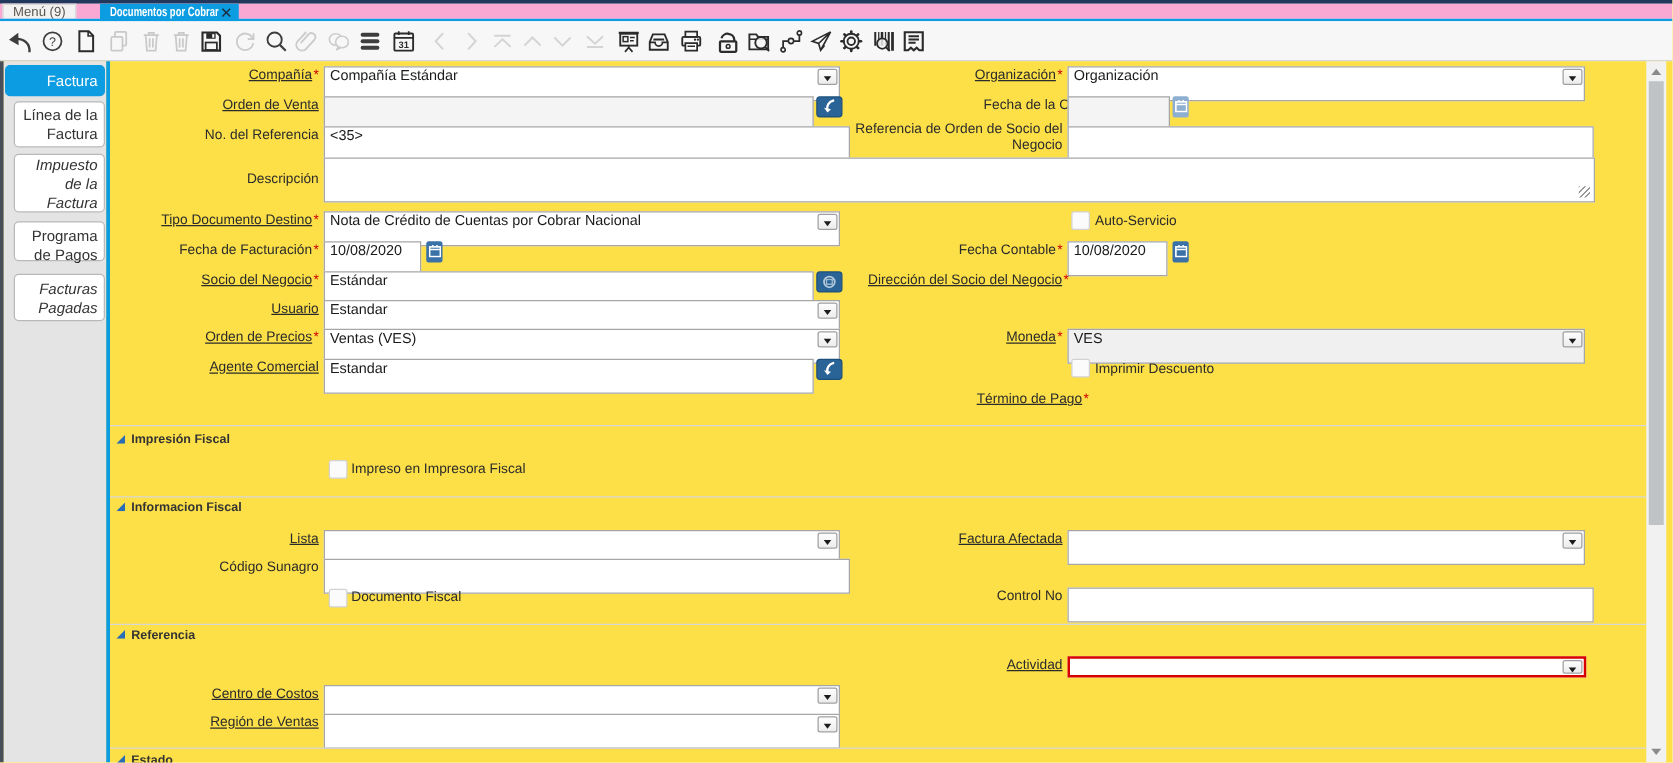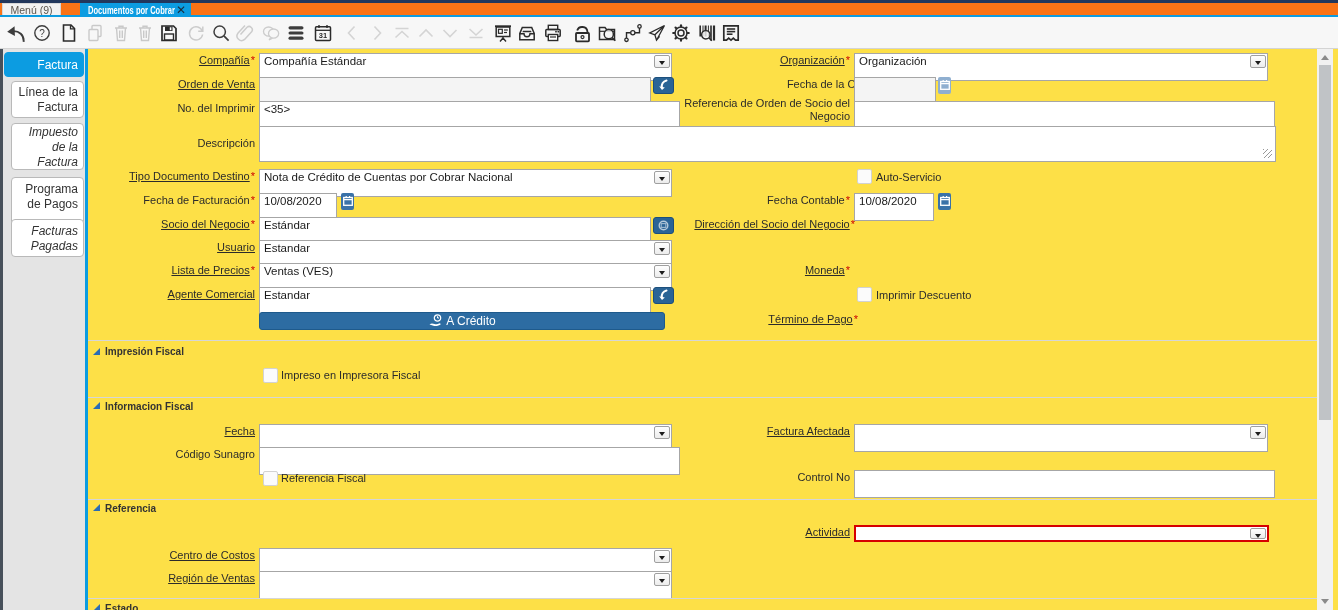--- a/index.html
+++ b/index.html
@@ -1,19 +1,19 @@
 <!DOCTYPE html>
 <html><head>
 <meta charset="utf-8">
 <style>
 *{margin:0;padding:0;box-sizing:border-box}
 html,body{width:1338px;height:610px;overflow:hidden}
 body{font-family:"Liberation Sans",sans-serif;background:#fff;position:relative}
 #topline{position:absolute;left:0;top:0;width:1338px;height:3px;background:#22375c}
-#tabbar{position:absolute;left:0;top:3px;width:1338px;height:12px;background:#f97316}
+#tabbar{position:absolute;left:0;top:3px;width:1338px;height:12px;background:#f9a8d4}
 .ttab{position:absolute;top:0;font-size:11px}
 #tmenu{left:2px;width:59px;height:12px;line-height:13px;background:#f2f2f2;border:1px solid #d8d8d8;border-bottom:none;color:#5c564e;text-align:center;font-size:10.5px}
 #tdoc{left:80px;width:111px;height:14px;line-height:14px;background:#0c9ce1;color:#fff;font-weight:bold;font-size:10.5px;padding-left:8px;white-space:nowrap}
 #tdoc .x{position:absolute;right:5px;top:0;color:#1c2b3a;font-weight:normal;font-size:12px}
 #blueline{position:absolute;left:0;top:15px;width:1338px;height:2px;background:#0c9ce1}
 #toolbar{position:absolute;left:0;top:17px;width:1338px;height:32px;background:#f7f7f7;border-bottom:1px solid #d4d4d4}
 .ic{position:absolute;top:6px;width:20px;height:20px}
 #main{position:absolute;left:0;top:49px;width:1338px;height:561px;background:#fde047}
 #darkstrip{position:absolute;left:0;top:0;width:3px;height:561px;background:#47505a}
 #gutter{position:absolute;left:3px;top:0;width:82px;height:561px;background:#e4e4e4}
@@ -203,21 +203,21 @@
       </g>
     </svg>
 </div>
 <div id="main">
   <div id="darkstrip"></div>
   <div id="gutter"></div>
   <div id="blueve"></div>
   <div class="stab act" style="top:3px;height:25px;padding-top:5px">Factura</div>
   <div class="stab" style="top:32px;height:37px;padding-top:3px">Línea de la<br>Factura</div>
   <div class="stab it" style="top:74px;height:47px;padding-top:1px">Impuesto<br>de la<br>Factura</div>
-  <div class="stab" style="top:128px;height:52px">Programa<br>de Pagos</div>
+  <div class="stab" style="top:128px;height:32px">Programa<br>de Pagos</div>
   <div class="stab it" style="top:170px;height:38px">Facturas<br>Pagadas</div>
   <div id="form" style="position:absolute;left:0;top:0;width:1317px;height:561px">
 
 <div class="lb" style="left:55px;width:200px;top:5px"><u>Compañía</u><span class="rq">*</span></div>
 <div class="fld" style="left:259px;width:413px;top:4px">Compañía Estándar<span class="cbtn"></span></div>
 <div class="lb" style="left:600px;width:250px;top:5px"><u>Organización</u><span class="rq">*</span></div>
 <div class="fld" style="left:854px;width:414px;top:4px">Organización<span class="cbtn"></span></div>
 
 <div class="lb" style="left:55px;width:200px;top:29px"><u>Orden de Venta</u></div>
 <div class="fld dis" style="left:259px;width:392px;top:28px"></div>
@@ -229,21 +229,21 @@
 <div class="fld dis" style="left:854px;width:82px;top:28px"></div>
 <div class="calb dis" style="left:938px;top:28px">
         <svg width="10" height="10" viewBox="0 0 10 10">
           <rect x="0.7" y="1.5" width="8.6" height="7.8" fill="none" stroke="#fff" stroke-width="1.3"></rect>
           <line x1="0.7" y1="3.6" x2="9.3" y2="3.6" stroke="#fff" stroke-width="1.3"></line>
           <line x1="2.6" y1="0.4" x2="3.8" y2="0.4" stroke="#fff" stroke-width="1.2"></line>
           <line x1="6" y1="0.4" x2="7.2" y2="0.4" stroke="#fff" stroke-width="1.2"></line>
         </svg>
       </div>
 
-<div class="lb" style="left:55px;width:200px;top:53px">No. del Imprimir</div>
+<div class="lb" style="left:55px;width:200px;top:53px">No. del Referencia</div>
 <div class="fld" style="left:259px;width:421px;top:52px">&lt;35&gt;</div>
 <div class="lb" style="left:600px;width:250px;top:48px;line-height:13px">Referencia de Orden de Socio del<br>Negocio</div>
 <div class="fld" style="left:854px;width:421px;top:52px"></div>
 
 <div class="lb" style="left:55px;width:200px;top:88px">Descripción</div>
 <div class="fld" style="left:259px;width:1017px;top:77px;height:36px"></div>
 <div style="position:absolute;left:1263px;top:100px;width:9px;height:9px;background:repeating-linear-gradient(135deg,#999 0 1px,transparent 1px 3.2px)"></div>
 
 <div class="lb" style="left:55px;width:200px;top:121px"><u>Tipo Documento Destino</u><span class="rq">*</span></div>
 <div class="fld" style="left:259px;width:413px;top:120px">Nota de Crédito de Cuentas por Cobrar Nacional<span class="cbtn"></span></div>
@@ -275,66 +275,61 @@
 <div class="fld" style="left:259px;width:392px;top:168px">Estándar</div>
 <div class="bb" style="left:653px;top:168px"><svg width="19" height="15" viewBox="0 0 19 15">
           <circle cx="9.5" cy="7.5" r="4.3" fill="none" stroke="#ffffff" stroke-opacity="0.65" stroke-width="1.4"></circle>
           <rect x="7.2" y="5.6" width="4.6" height="3.8" fill="none" stroke="#ffffff" stroke-opacity="0.55" stroke-width="1.1"></rect>
         </svg></div>
 <div class="lb" style="left:605px;width:250px;top:169px"><u>Dirección del Socio del Negocio</u><span class="rq">*</span></div>
 
 <div class="lb" style="left:55px;width:200px;top:192px"><u>Usuario</u></div>
 <div class="fld" style="left:259px;width:413px;top:191px">Estandar<span class="cbtn"></span></div>
 
-<div class="lb" style="left:55px;width:200px;top:215px"><u>Lista de Precios</u><span class="rq">*</span></div>
+<div class="lb" style="left:55px;width:200px;top:215px"><u>Orden de Precios</u><span class="rq">*</span></div>
 <div class="fld" style="left:259px;width:413px;top:214px">Ventas (VES)<span class="cbtn"></span></div>
 <div class="lb" style="left:600px;width:250px;top:215px"><u>Moneda</u><span class="rq">*</span></div>
+<div class="fld" style="left:854px;width:414px;top:214px;background:#f0f0f0">VES<span class="cbtn"></span></div>
 
 <div class="lb" style="left:55px;width:200px;top:239px"><u>Agente Comercial</u></div>
 <div class="fld" style="left:259px;width:392px;top:238px">Estandar</div>
 <div class="bb" style="left:653px;top:238px"><svg width="19" height="15" viewBox="0 0 19 15">
           <path d="M12.5 2.5 C9 3.5 7.5 6.5 7.8 9.5" fill="none" stroke="#fff" stroke-width="2" stroke-linecap="round"></path>
           <path d="M5.2 8.2 L8 12 L10.8 9.4 Z" fill="#fff"></path>
         </svg></div>
 <div class="cb" style="left:857px;top:238px"></div>
 <div class="cl" style="left:876px;top:240px">Imprimir Descuento</div>
 
-<div style="position:absolute;left:259px;top:263px;width:406px;height:18px;background:#2d6ca2;border:1px solid #1e5a8c;border-radius:3px;color:#fff;font-size:12px;line-height:16px;text-align:center">
-<svg width="16" height="13" viewBox="0 0 16 13" style="vertical-align:-2px;margin-right:2px">
-          <circle cx="9.5" cy="4" r="3.2" fill="none" stroke="#fff" stroke-width="1.2"></circle>
-          <path d="M9.5 2.3 V4 H11" fill="none" stroke="#fff" stroke-width="1"></path>
-          <path d="M1.5 10.5 C3 9 5 9.5 6.5 10 C8 10.5 10 10.3 11.5 9.3 L13 10 C11 11.8 8 12.4 5.5 11.8 Z" fill="#fff"></path>
-        </svg>A Crédito</div>
-<div class="lb" style="left:608px;width:250px;top:264px"><u>Término de Pago</u><span class="rq">*</span></div>
+<div class="lb" style="left:621px;width:250px;top:264px"><u>Término de Pago</u><span class="rq">*</span></div>
 
 <div class="sep" style="top:291px"></div>
 <svg class="tri" style="left:93px;top:299px" viewBox="0 0 7 7">
         <polygon points="0,7 7,7 7,0" fill="#2a6cb5"></polygon>
       </svg>
 <div class="sh" style="left:105px;top:297px">Impresión Fiscal</div>
 <div class="cb" style="left:263px;top:319px"></div>
 <div class="cl" style="left:281px;top:320px">Impreso en Impresora Fiscal</div>
 
 <div class="sep" style="top:348px"></div>
 <svg class="tri" style="left:93px;top:353px" viewBox="0 0 7 7">
         <polygon points="0,7 7,7 7,0" fill="#2a6cb5"></polygon>
       </svg>
 <div class="sh" style="left:105px;top:352px">Informacion Fiscal</div>
-<div class="lb" style="left:55px;width:200px;top:376px"><u>Fecha</u></div>
+<div class="lb" style="left:55px;width:200px;top:376px"><u>Lista</u></div>
 <div class="fld" style="left:259px;width:413px;top:375px">
         <span class="cbtn"></span>
       </div>
 <div class="lb" style="left:600px;width:250px;top:376px"><u>Factura Afectada</u></div>
 <div class="fld" style="left:854px;width:414px;top:375px">
         <span class="cbtn"></span>
       </div>
 <div class="lb" style="left:55px;width:200px;top:399px">Código Sunagro</div>
 <div class="fld" style="left:259px;width:421px;top:398px"></div>
 <div class="cb" style="left:263px;top:422px"></div>
-<div class="cl" style="left:281px;top:423px">Referencia Fiscal</div>
+<div class="cl" style="left:281px;top:423px">Documento Fiscal</div>
 <div class="lb" style="left:600px;width:250px;top:422px">Control No</div>
 <div class="fld" style="left:854px;width:421px;top:421px"></div>
 
 <div class="sep" style="top:450px"></div>
 <svg class="tri" style="left:93px;top:455px" viewBox="0 0 7 7">
         <polygon points="0,7 7,7 7,0" fill="#2a6cb5"></polygon>
       </svg>
 <div class="sh" style="left:105px;top:454px">Referencia</div>
 <div class="lb" style="left:600px;width:250px;top:477px"><u>Actividad</u></div>
 <div class="fld" style="left:854px;width:415px;top:476px;height:17px;border:2px solid #d60000">

